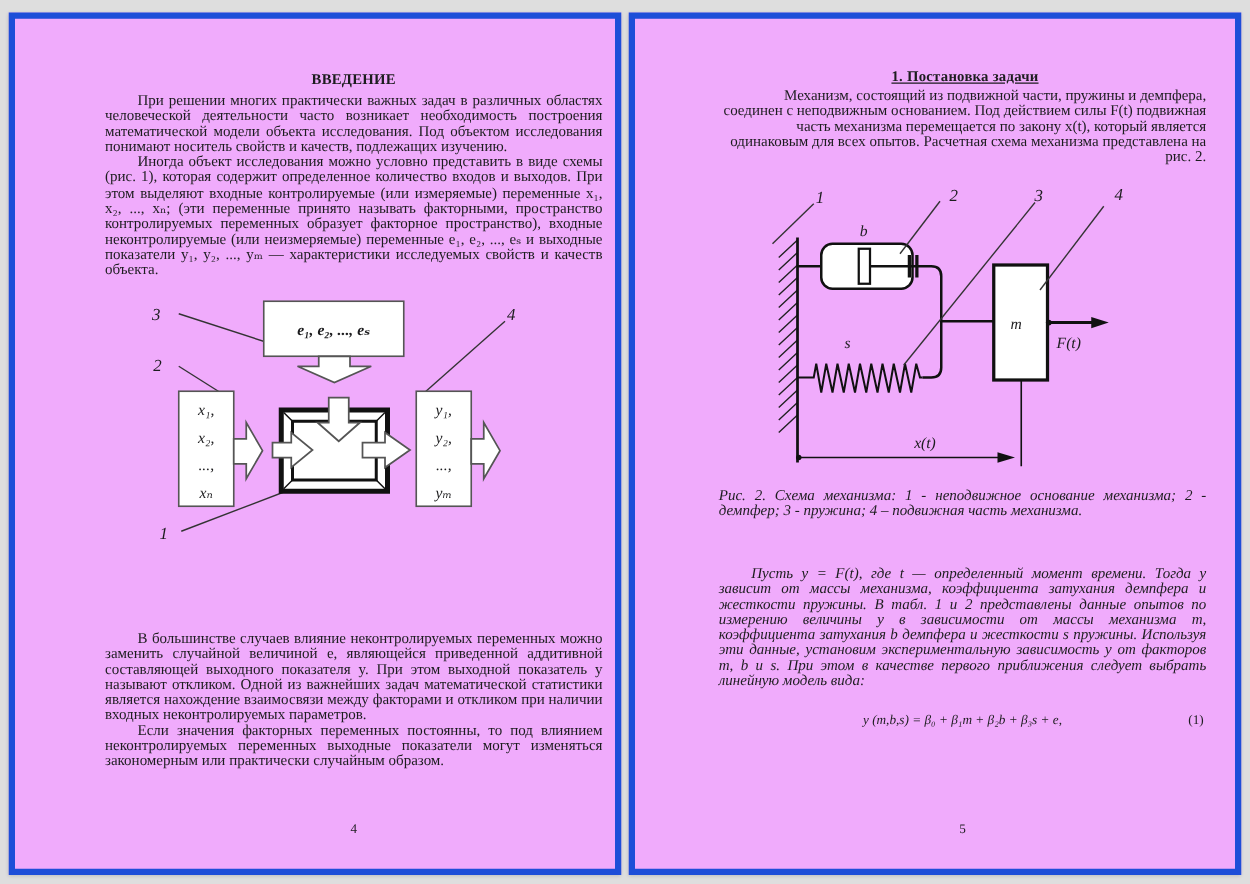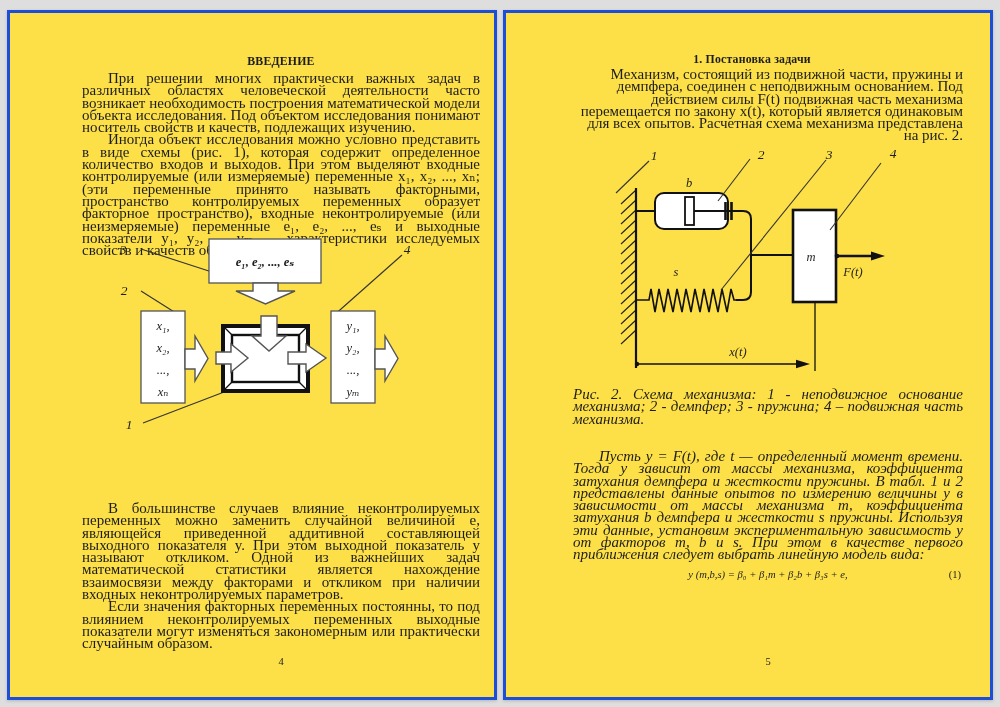--- a/index.html
+++ b/index.html
@@ -7,38 +7,38 @@
     width:1000px;height:707px;
     background:#dedede;
     font-family:"Liberation Serif","DejaVu Serif",serif;
     color:#1d1d1f;
     position:relative;
     overflow:hidden;
   }
   .page{
     position:absolute;
     top:10px;width:490px;height:690px;
-    background:#fde047;
-    border:3px solid #1d4ed8;
+    background:#f0abfc;
+    border:5px solid #1d4ed8;
     box-shadow:0 1px 3px rgba(0,0,0,0.18);
     box-sizing:border-box;
   }
   #left-page{left:7px;}
   #right-page{left:503px;}
   .page-title{
     position:absolute;
     font-size:11.8px;font-weight:bold;
     text-align:center;
     letter-spacing:0.2px;
   }
   #left-page .page-title{left:72px;width:398px;top:41px;}
-  #right-page .page-title{left:51px;width:390px;top:39px;}
+  #right-page .page-title{left:69px;width:390px;top:39px;text-decoration:underline;}
   .text-block{
     position:absolute;
-    font-size:15px;line-height:12.3px;
+    font-size:12px;line-height:12.3px;
     text-align:justify;
   }
   #left-page .text-block{left:72px;width:398px;}
   #right-page .text-block{left:67px;width:390px;}
   .text-block p{margin:0;text-indent:26px;}
   .text-block p.no-indent{text-indent:0;font-style:italic;}
   .caption{text-align:justify;}
   .ragged{text-align:right;}
   .formula-row{
     position:absolute;left:67px;width:390px;

